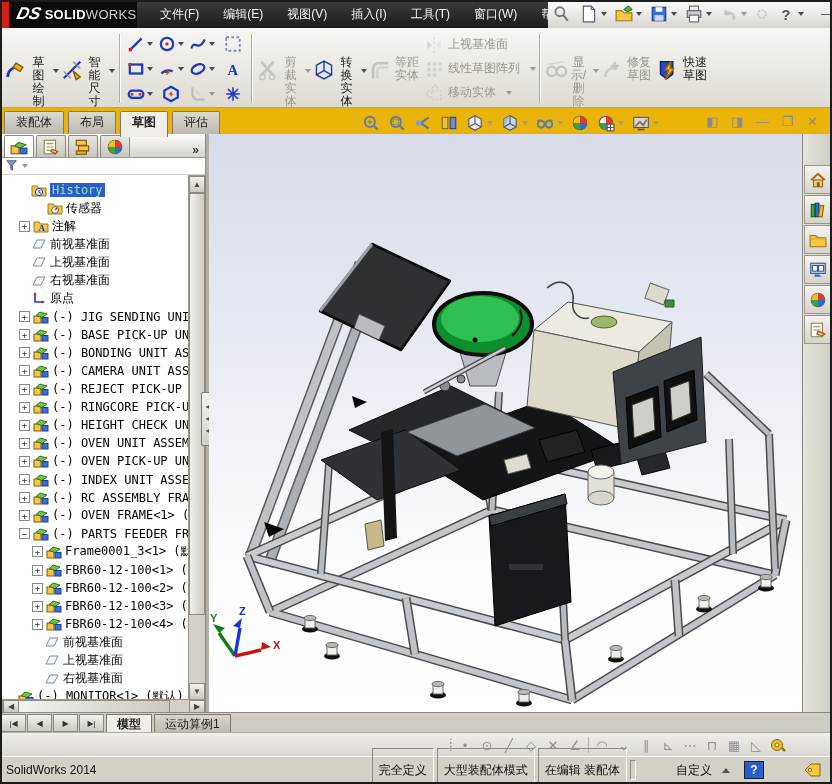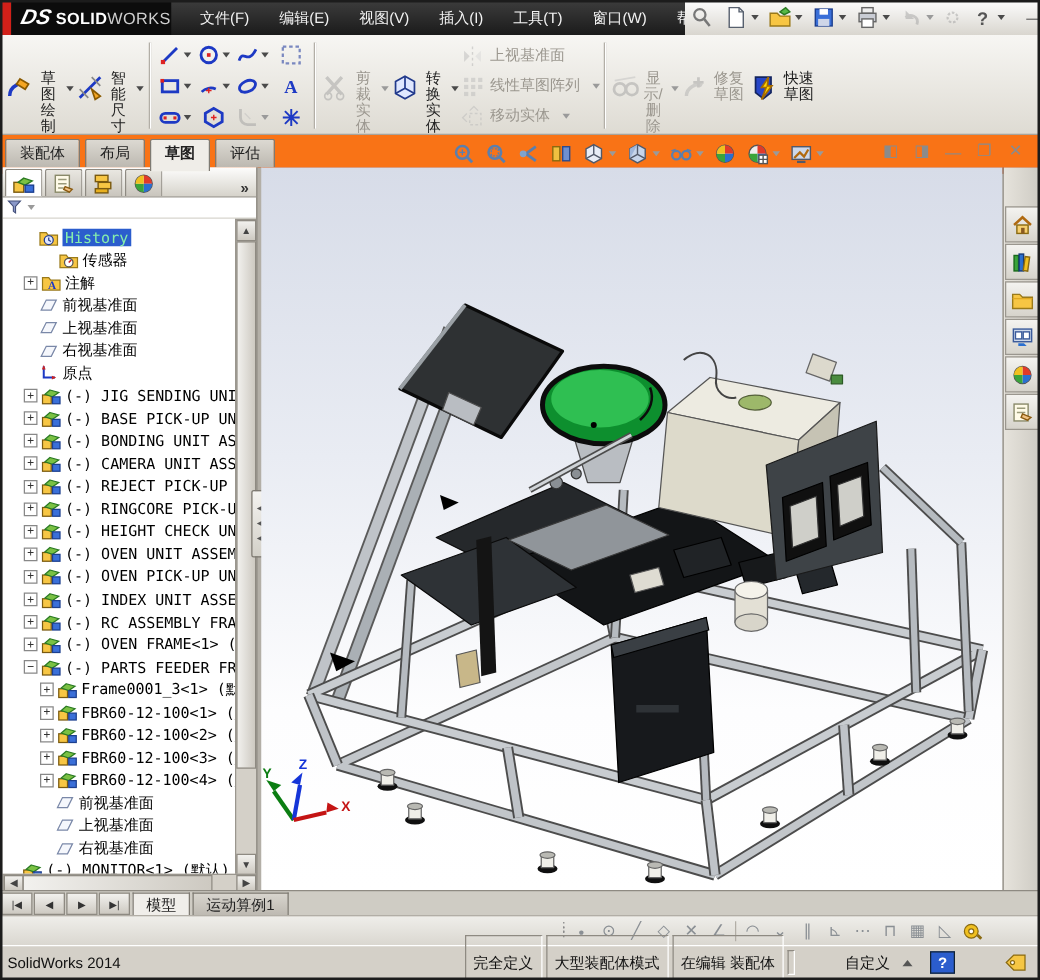--- a/index.html
+++ b/index.html
@@ -31,21 +31,21 @@
   .cm-big.dis .lb{color:#9b978f}
   .dis .ic{filter:grayscale(1) opacity(.45)}
   #sk-grid{display:grid;grid-template-columns:repeat(4,31px);grid-template-rows:repeat(3,25px);align-content:center}
   .gcell{display:flex;align-items:center;justify-content:center}
   .gcell .dd{margin-left:2px}
   #small-col{display:flex;flex-direction:column;justify-content:center}
   .sm-row{display:flex;align-items:center;height:24px;color:#9b978f;white-space:nowrap}
   .sm-row .ic{width:20px;display:flex;justify-content:center;margin-right:4px}
   .sm-row .dd{margin-left:10px}
   
-  #tabrow{left:0;top:108px;width:832px;height:26px;background:#f97316;border-bottom:5px solid #c2410c}
+  #tabrow{left:0;top:108px;width:832px;height:26px;background:#eab308;border-bottom:5px solid #c2410c}
   .rtab{height:20px;margin-top:3px;padding:2px 11px 0;margin-left:4px;background:linear-gradient(#dcd9d2,#bcb8b0);border:1px solid #7e7a72;border-bottom:none;border-radius:2px 2px 0 0;display:inline-flex;color:#222}
   .rtab.active{background:#efede8;height:23px;margin-top:2px;font-weight:bold;position:relative;z-index:3}
   #headsup{left:358px;top:111px;height:24px;display:flex;align-items:center}
   .hu-btn{display:flex;align-items:center;padding:1px 2px;margin:0 1px;border:1px solid transparent;border-radius:2px}
   #docctl{left:700px;top:112px;display:flex;align-items:center}
   #docctl span{width:25px;height:18px;display:flex;align-items:center;justify-content:center;color:#8b8b8b;font-size:13px}
   
   #panel{left:2px;top:134px;width:203px;height:578px;background:#fff;border-right:1px solid #7e7a72}
   #panel-tabs{left:0;top:0;width:203px;height:23px;background:linear-gradient(#fdfdfc,#d6d3cb);border-bottom:1px solid #9a968e;display:flex;align-items:flex-end}
   .ptab{width:28px;height:21px;display:flex;align-items:center;justify-content:center;border:1px solid #8e8a82;border-bottom:none;border-radius:2px 2px 0 0;margin-left:2px;background:linear-gradient(#e9e7e1,#c9c5bd)}
@@ -69,21 +69,21 @@
   
   #viewport{left:209px;top:134px;width:593px;height:578px;background:linear-gradient(#d7dce8 0%,#e9ecf3 40%,#fdfdfe 75%,#ffffff 100%);overflow:hidden}
   
   #taskpane{left:802px;top:134px;width:28px;height:578px;background:linear-gradient(90deg,#e6e3dc,#cfccc4);border-left:1px solid #8e8a82}
   .tp-btn{width:26px;height:27px;margin:1px 0 0 1px;background:linear-gradient(#f4f3f0,#d6d3cb);border:1px solid #9a968e;display:flex;align-items:center;justify-content:center}
   #tp-stack{position:absolute;left:0;top:30px}
   
   #motionbar{left:0;top:712px;width:832px;height:20px;background:#cfccc4;border-top:1px solid #8e8a82;display:flex;align-items:flex-end}
   .nav-btn{width:23px;height:16px;margin:0 0 1px 1px;background:linear-gradient(#f2f1ee,#cdc9c1);border:1px solid #8e8a82;display:flex;align-items:center;justify-content:center;font-size:8px;color:#333}
   .mtab{height:17px;padding:1px 10px 0;margin-left:2px;border:1px solid #7e7a72;border-bottom:none;background:linear-gradient(#d8d5ce,#bcb8b0);display:flex;align-items:center;color:#222}
-  .mtab.active{background:#f0eeea;font-weight:normal}
+  .mtab.active{background:#f0eeea;font-weight:bold}
   #snapbar{left:0;top:732px;width:832px;height:24px;background:linear-gradient(#efeeea,#d9d6cf);border-top:1px solid #b2aea6;display:flex;align-items:center}
   #snap-handle{margin-left:446px;color:#8a8a8a;font-size:10px;letter-spacing:0;line-height:4px;width:8px}
   .snap-ic{width:22px;height:20px;display:flex;align-items:center;justify-content:center;color:#8a8f94;font-size:13px}
   .snap-sep{width:1px;height:16px;background:#b2aea6;margin:0 2px}
   
   #statusbar{left:0;top:756px;width:832px;height:26px;background:#d4d0c8;border-top:1px solid #fff;display:flex;align-items:center;font-size:12px;color:#111}
   .st-seg{border:1px solid;border-color:#8e8a82 #fff #fff #8e8a82;height:18px;display:flex;align-items:center;padding:12px 6px;margin-left:3px;white-space:nowrap}
   #st-prod{margin-left:6px;font-family:Liberation Sans, sans-serif}
   #st-help{width:18px;height:16px;background:#2b5dcd;color:#fff;font-weight:bold;display:flex;align-items:center;justify-content:center;border:1px solid #123;margin-left:14px}
   #winframe{left:0;top:0;width:832px;height:784px;border:2px solid #1c1c1c;box-sizing:border-box;pointer-events:none}
@@ -322,20 +322,29 @@
     </div>
     <div class="cm-big">
       <div class="ic">
         <svg width="22" height="22" viewBox="0 0 16 16">
           <path d="M8 1.5l5.5 3v7l-5.5 3-5.5-3v-7z" fill="#dfe7ff" stroke="#223a8c"></path>
           <path d="M8 1.5v7m0 0l5.5 3M8 8.5l-5.5 3" stroke="#223a8c"></path>
         </svg>
       </div>
       <div class="lb">转换实体引用</div>
       <span class="dd"></span>
+    </div>
+    <div class="cm-big dis">
+      <div class="ic">
+        <svg width="22" height="22" viewBox="0 0 16 16">
+          <path d="M3 14V7a4 4 0 0 1 4-4h7" fill="none" stroke="#999" stroke-width="2"></path>
+          <path d="M6 14v-5a3 3 0 0 1 3-3h5" fill="none" stroke="#bbb" stroke-width="2"></path>
+        </svg>
+      </div>
+      <div class="lb">等距实体</div>
     </div>
     <div id="small-col">
       <div class="sm-row dis">
         <span class="ic">
           <svg width="18" height="18" viewBox="0 0 16 16">
             <line x1="8" y1="1" x2="8" y2="15" stroke="#aaa" stroke-dasharray="2 2"></line>
             <polygon points="2,4 6,8 2,12" fill="#b5b5b5"></polygon>
             <polygon points="14,4 10,8 14,12" fill="#d5d5d5"></polygon>
           </svg>
         </span>

